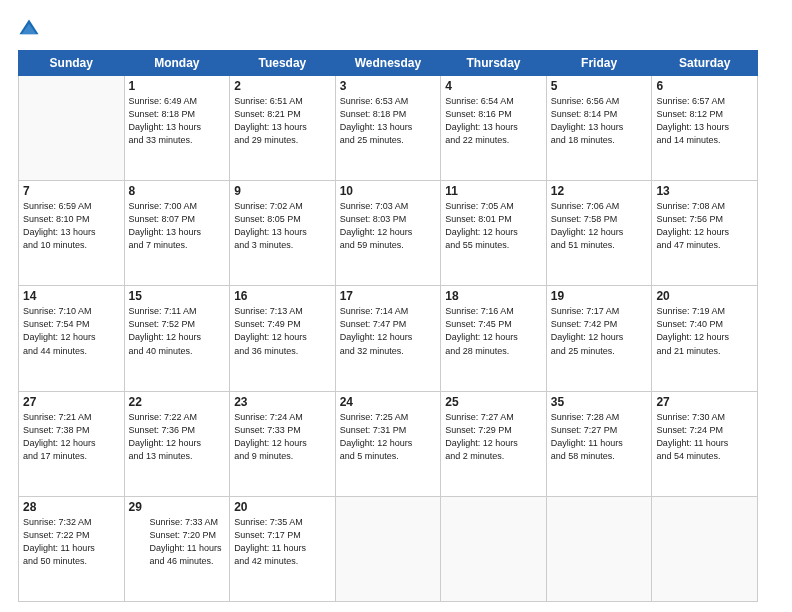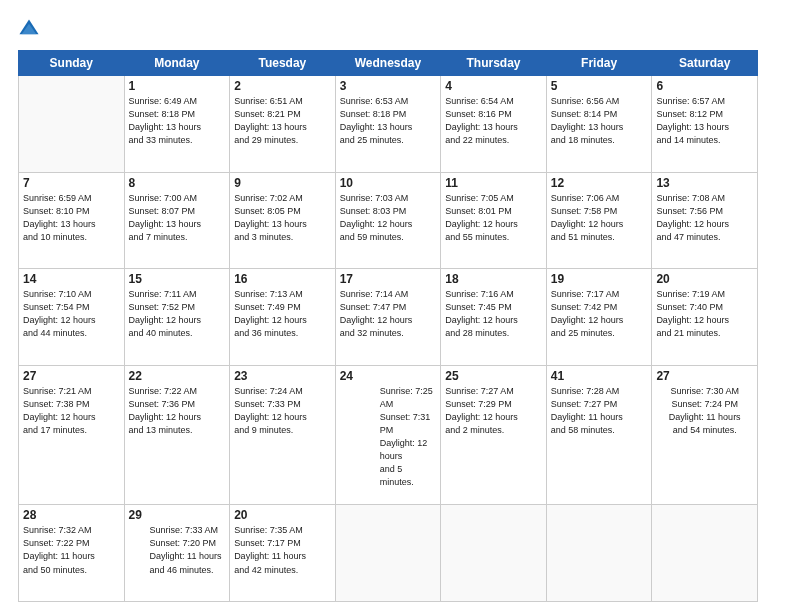--- a/index.html
+++ b/index.html
@@ -297,42 +297,42 @@
           </td>
           <td>
             <span class="day-num">23</span>
             <div class="day-info" style="white-space: pre-line;">Sunrise: 7:24 AM
 Sunset: 7:33 PM
 Daylight: 12 hours
 and 9 minutes.</div>
           </td>
           <td>
             <span class="day-num">24</span>
-            <div class="day-info" style="white-space: pre-line; margin-left: 40px;">Sunrise: 7:25 AM
+            <div class="day-info" style="white-space: pre-line;">Sunrise: 7:25 AM
 Sunset: 7:31 PM
 Daylight: 12 hours
 and 5 minutes.</div>
           </td>
           <td>
             <span class="day-num">25</span>
             <div class="day-info" style="white-space: pre-line;">Sunrise: 7:27 AM
 Sunset: 7:29 PM
 Daylight: 12 hours
 and 2 minutes.</div>
           </td>
           <td>
-            <span class="day-num">41</span>
+            <span class="day-num">35</span>
             <div class="day-info" style="white-space: pre-line;">Sunrise: 7:28 AM
 Sunset: 7:27 PM
 Daylight: 11 hours
 and 58 minutes.</div>
           </td>
           <td>
             <span class="day-num">27</span>
-            <div class="day-info" style="white-space: pre-line; text-align: center;">Sunrise: 7:30 AM
+            <div class="day-info" style="white-space: pre-line;">Sunrise: 7:30 AM
 Sunset: 7:24 PM
 Daylight: 11 hours
 and 54 minutes.</div>
           </td>
         </tr>
         <tr>
           <td>
             <span class="day-num">28</span>
             <div class="day-info" style="white-space: pre-line;">Sunrise: 7:32 AM
 Sunset: 7:22 PM

